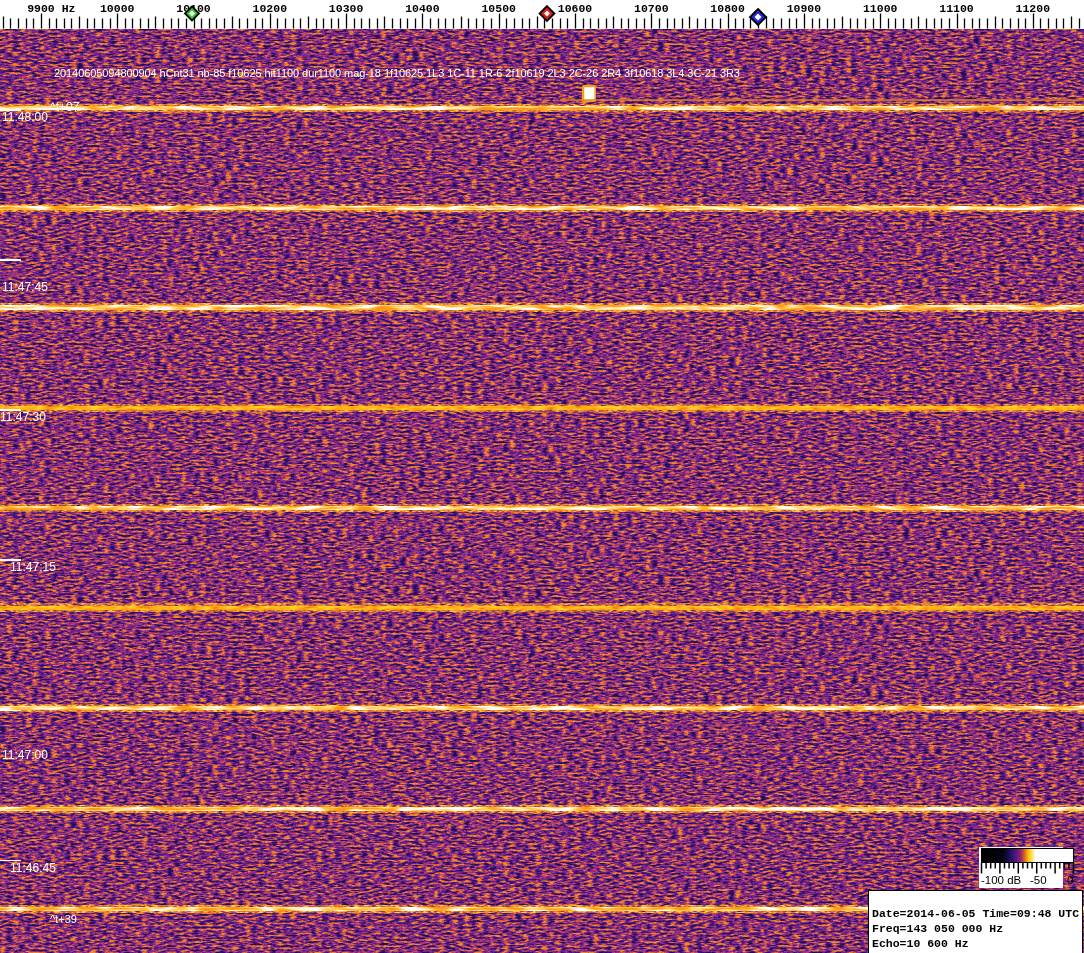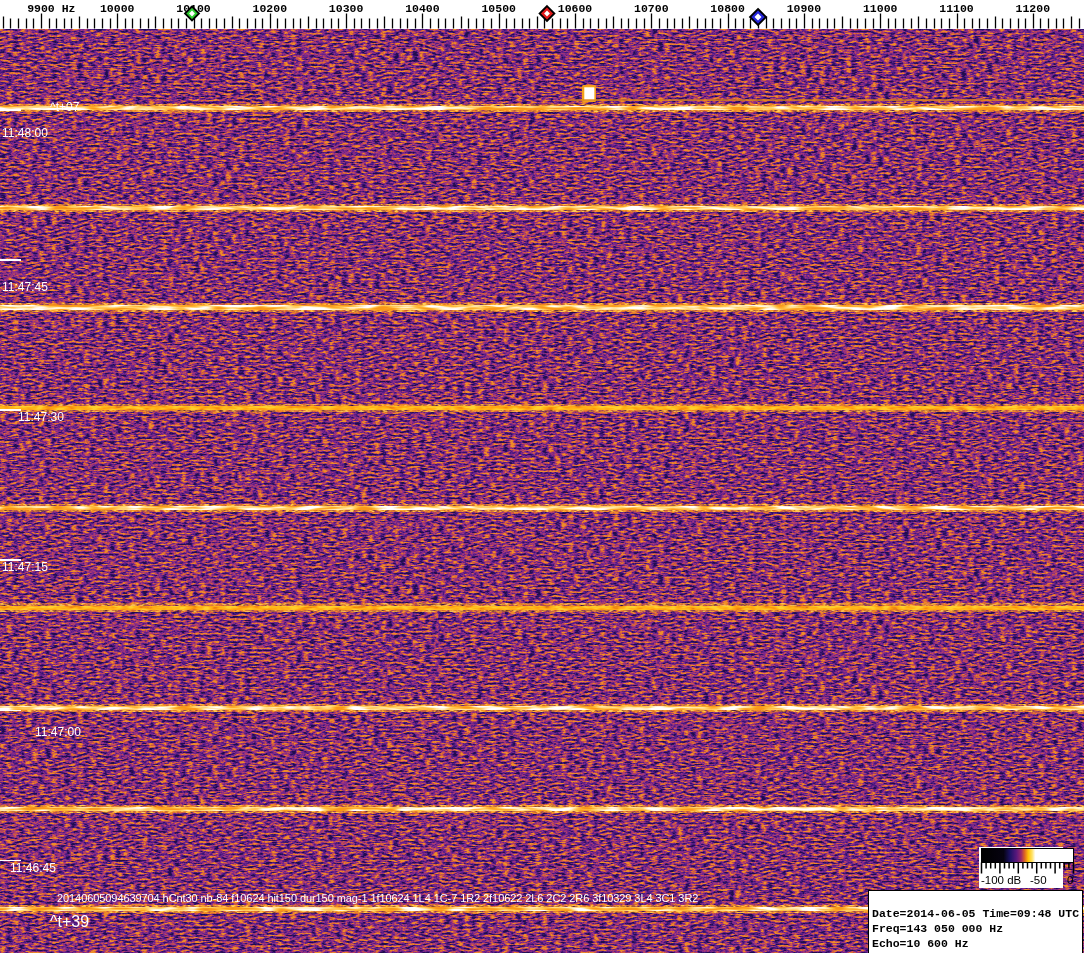--- a/index.html
+++ b/index.html
@@ -255,33 +255,33 @@
         <rect x="0" y="876" width="1084" height="8" filter="url(#bA)" opacity="1"></rect>
         <rect x="0" y="878" width="1084" height="4" filter="url(#bB)"></rect>
       </g>
 
 <rect x="582" y="56" width="14" height="17" fill="#f2a01a" rx="1.5"></rect>
 <rect x="584" y="58" width="10.5" height="13.5" fill="#ffe9b0" rx="1"></rect>
 <rect x="585" y="59" width="9" height="11.5" fill="#ffffff"></rect>
 <rect x="560" y="70.2" width="524" height="1.8" fill="#dd851c" opacity="0.8"></rect>
 </svg>
 
-<div class="ov ann" style="left:57px;top:892px;">20140605094639704 hCnt30 nb-84 f10624 hit150 dur150 mag-1 1f10624 1L4 1C-7 1R2 2f10622 2L6 2C2 2R6 3f10329 3L4 3C1 3R2</div>
+<div class="ov ann" style="left:54px;top:67px;">20140605094800904 hCnt31 nb-85 f10625 hit1100 dur1100 mag-18 1f10625 1L3 1C-11 1R-6 2f10619 2L3 2C-26 2R4 3f10618 3L4 3C-21 3R3</div>
 <div class="ov" style="left:50px;top:100px;font-size:12px;">^t+07</div>
-<div class="ov" style="left:50px;top:913px;font-size:16px;">^t+39</div>
+<div class="ov" style="left:50px;top:913px;font-size:11px;">^t+39</div>
 <div id="tlabels">
-      <div class="ov tlab" style="left: 2px; top: 126px; border-radius: 6px;">11:48:00</div>
+      <div class="ov tlab" style="left: 2px; top: 110px; border-radius: 6px;">11:48:00</div>
       <div class="tick" style="top: 109px;"></div>
       <div class="ov tlab" style="left: 2px; top: 260.1px; margin-top: 20px;">11:47:45</div>
       <div class="tick" style="top: 259.1px;"></div>
-      <div class="ov tlab" style="left: 18px; top: 410.3px;">11:47:30</div>
+      <div class="ov tlab" style="left: 0; top: 410.3px;">11:47:30</div>
       <div class="tick" style="top: 409.3px;"></div>
-      <div class="ov tlab" style="left: 2px; top: 560.4px;">11:47:15</div>
+      <div class="ov tlab" style="left: 10px; top: 560.4px;">11:47:15</div>
       <div class="tick" style="top: 559.4px;"></div>
-      <div class="ov tlab" style="left: 2px; top: 725px; margin-left: 33px;">11:47:00</div>
+      <div class="ov tlab" style="left: 2px; top: 748px;">11:47:00</div>
       <div class="tick" style="top: 709.5px;"></div>
       <div class="ov tlab" style="left: 10px; top: 860.5px;">11:46:45</div>
       <div class="tick" style="top: 859.5px;"></div>
     </div>
 
 <div id="legend">
 <svg width="96" height="41" xmlns="http://www.w3.org/2000/svg">
 <defs>
 <linearGradient id="lg" x1="0" y1="0" x2="1" y2="0">
   <stop offset="0" stop-color="#000000"></stop>

